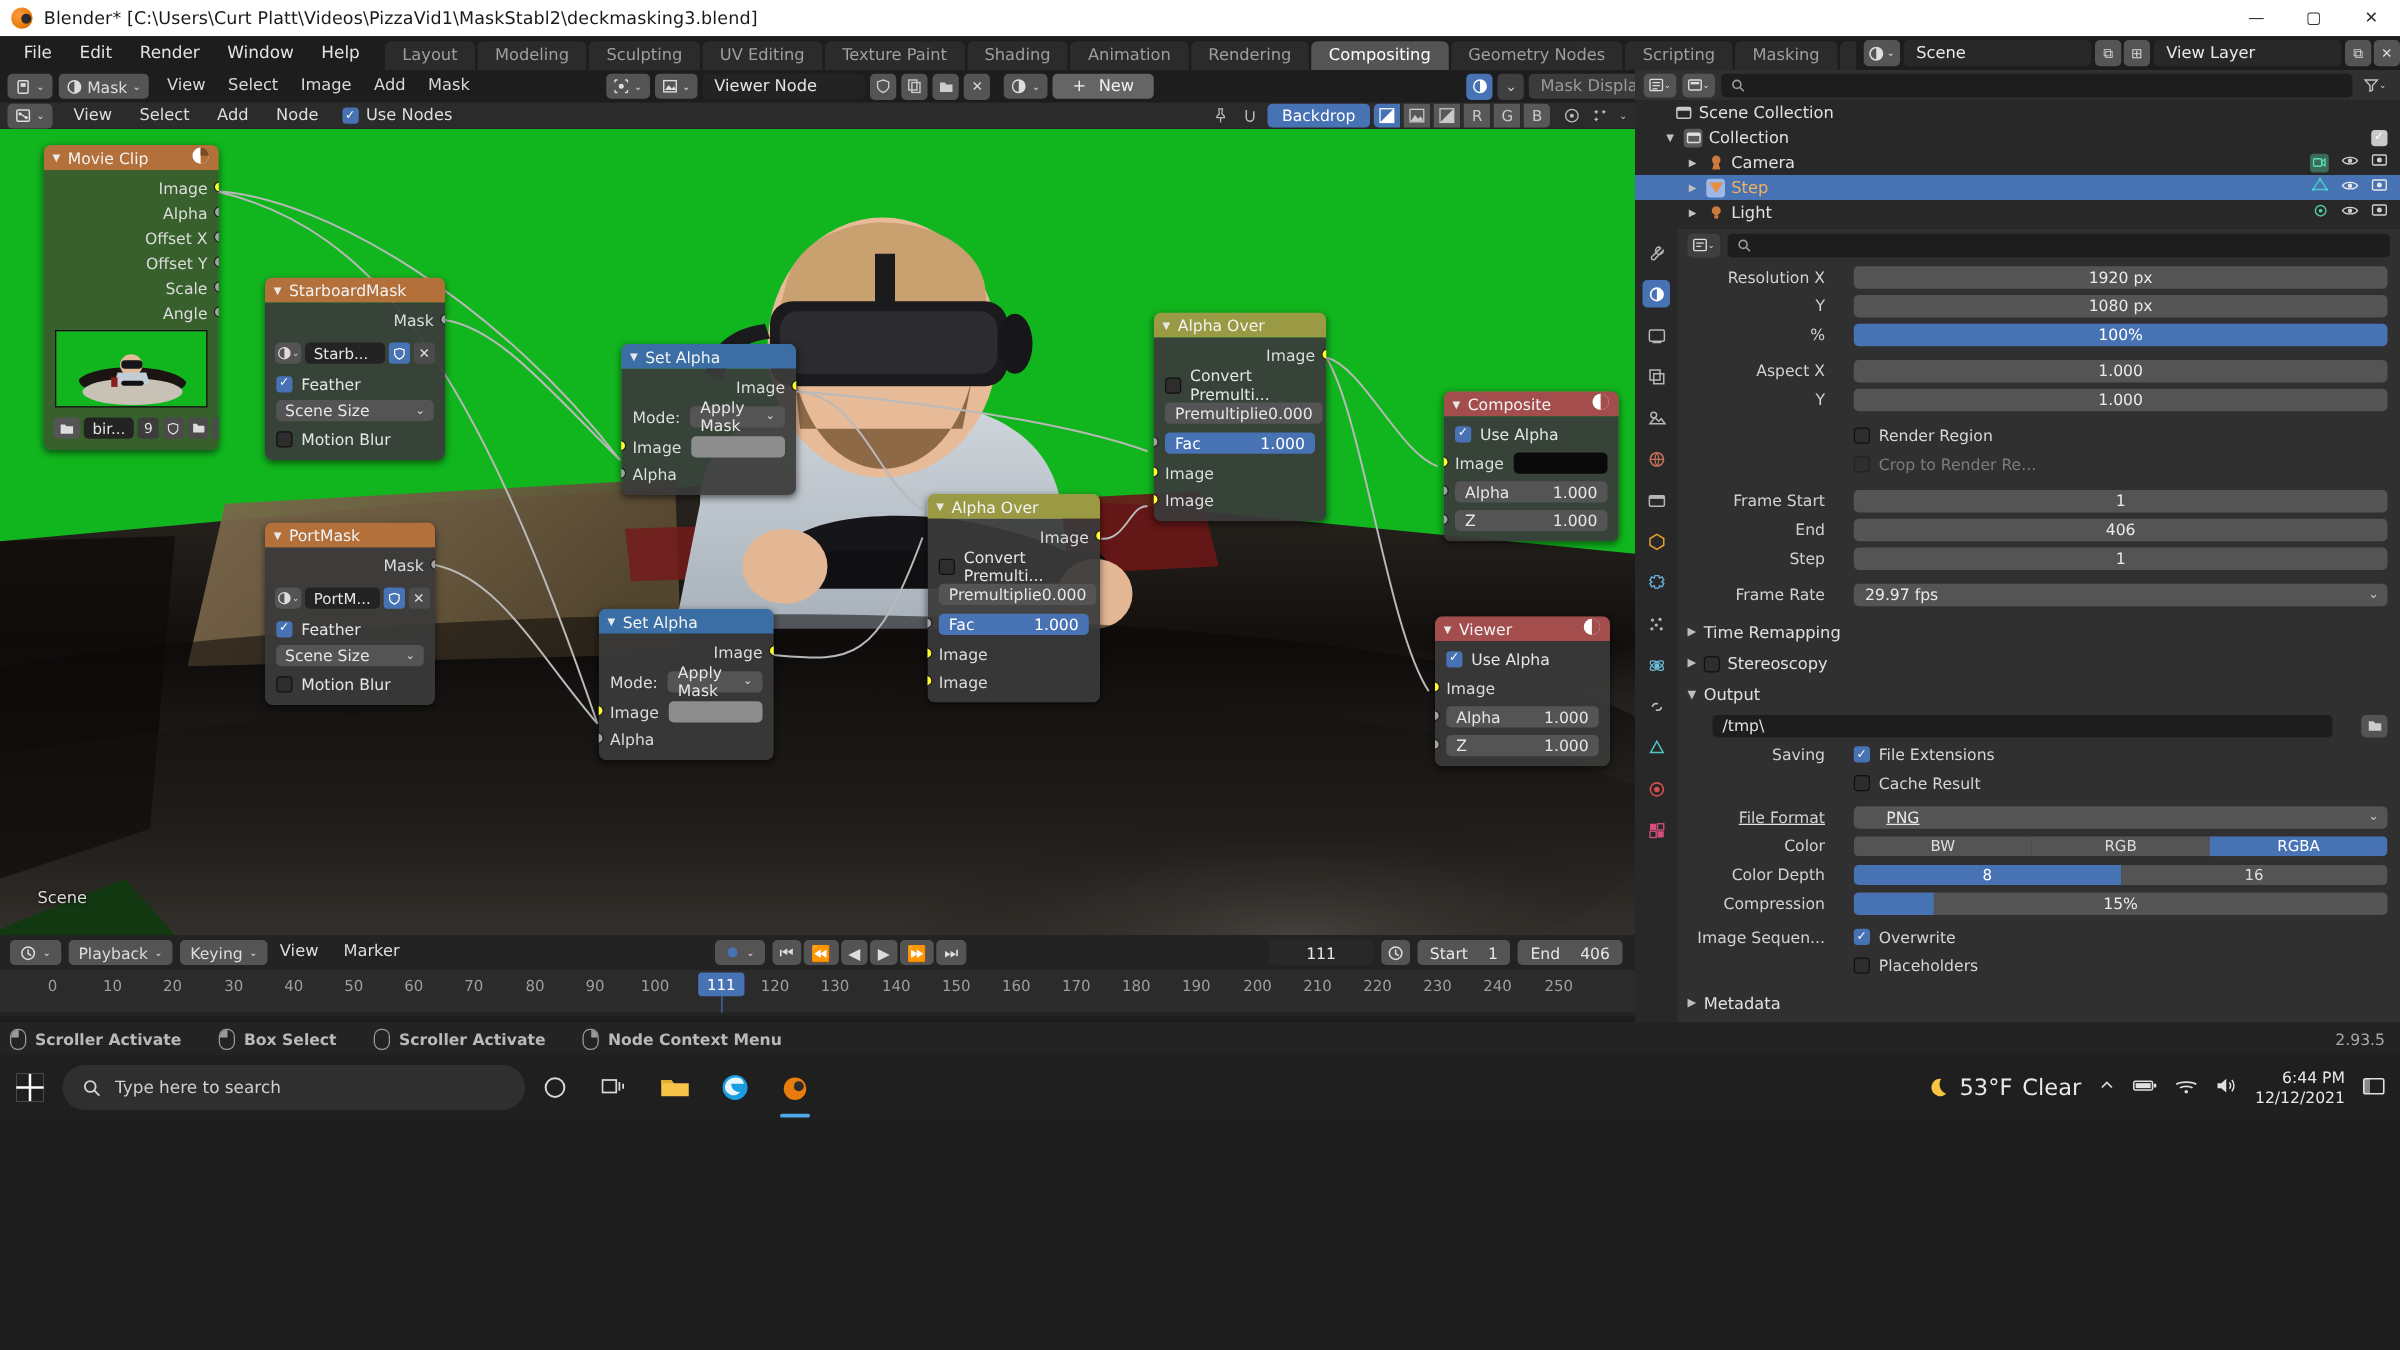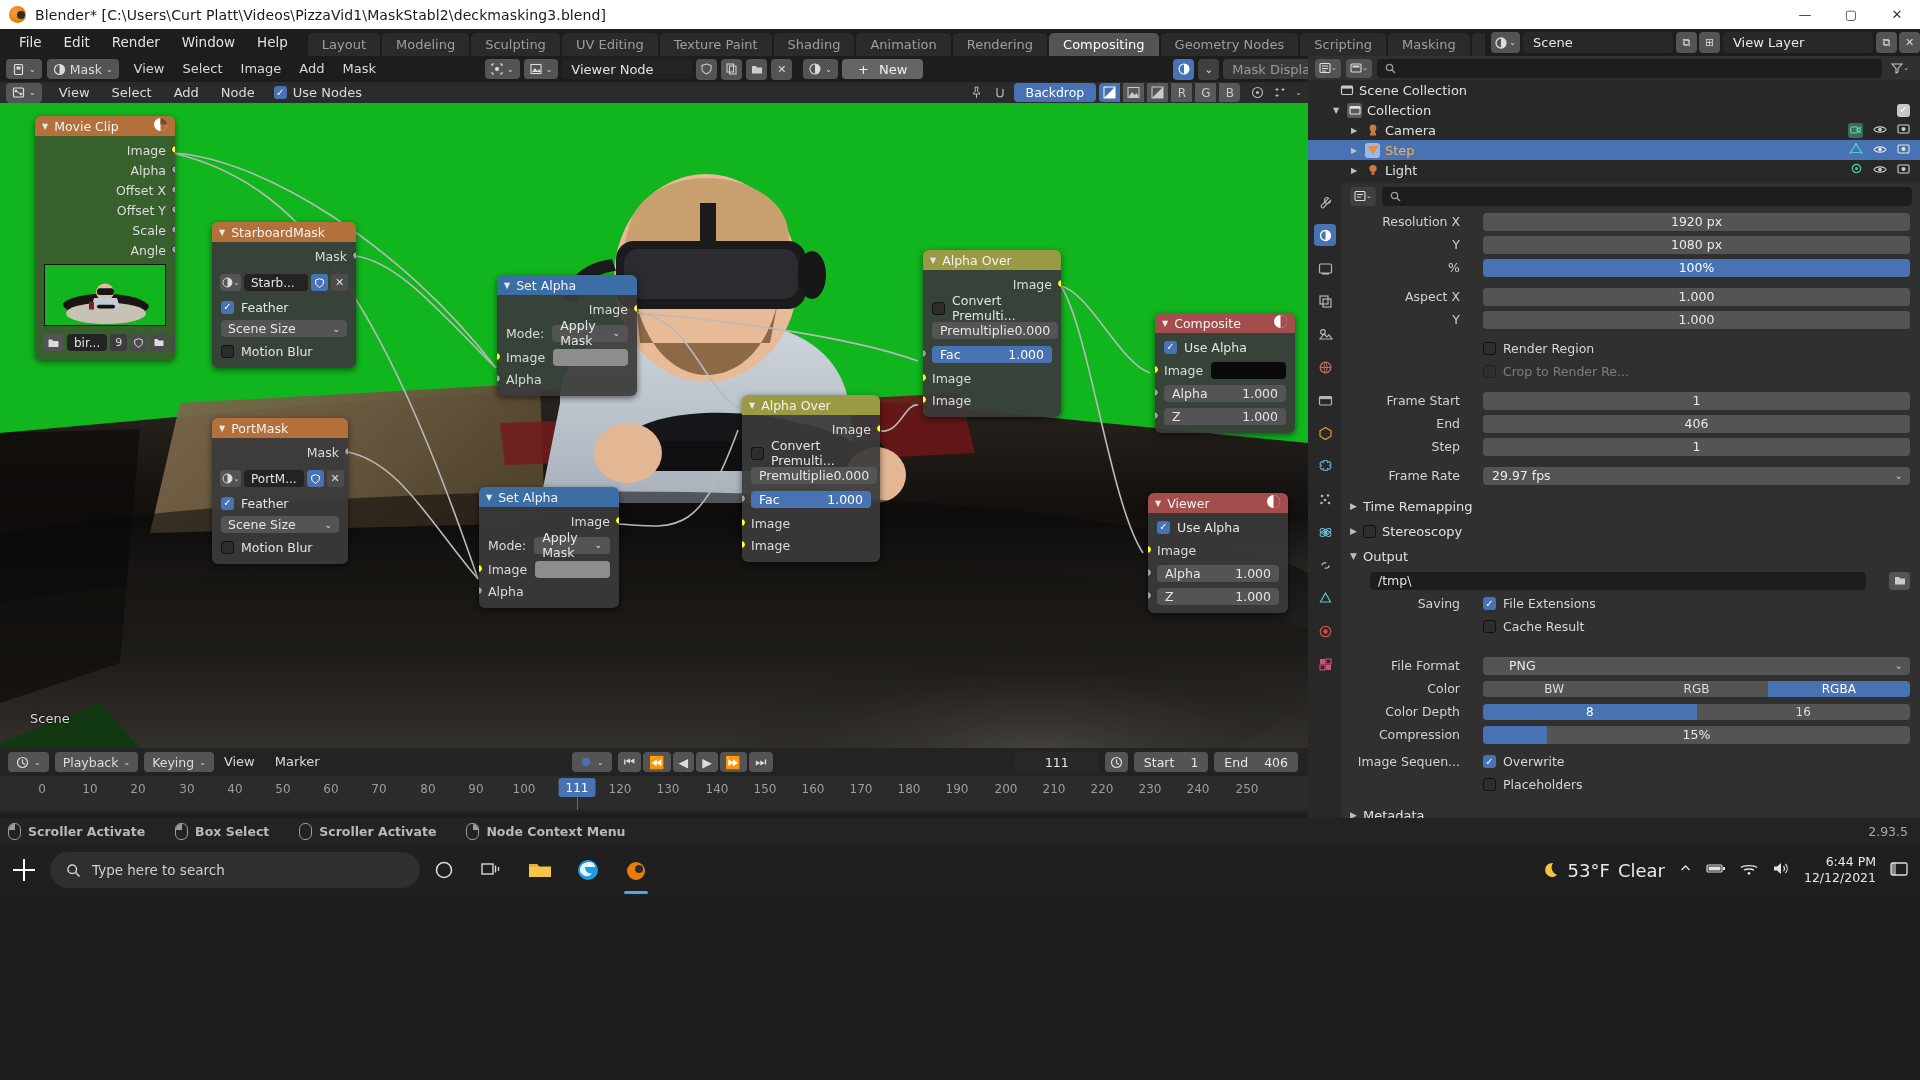--- a/index.html
+++ b/index.html
@@ -1353,21 +1353,21 @@
           <span>File Extensions</span>
         </span>
       </div>
       <div class="prow">
         <span class="plabel"></span>
         <span class="pchk">
           <span class="cbx off"></span>
           <span>Cache Result</span>
         </span>
       </div>
-      <div class="prow" style="margin-top:18px;">
+      <div class="prow" style="margin-top:6px;text-decoration:underline;">
         <span class="plabel">File Format</span>
         <span class="pfield left sel-right" style="padding-left:26px;position:relative;">PNG</span>
       </div>
       <div class="prow">
         <span class="plabel">Color</span>
         <span class="seg">
           <div>BW</div>
           <div>RGB</div>
           <div class="on">RGBA</div>
         </span>

